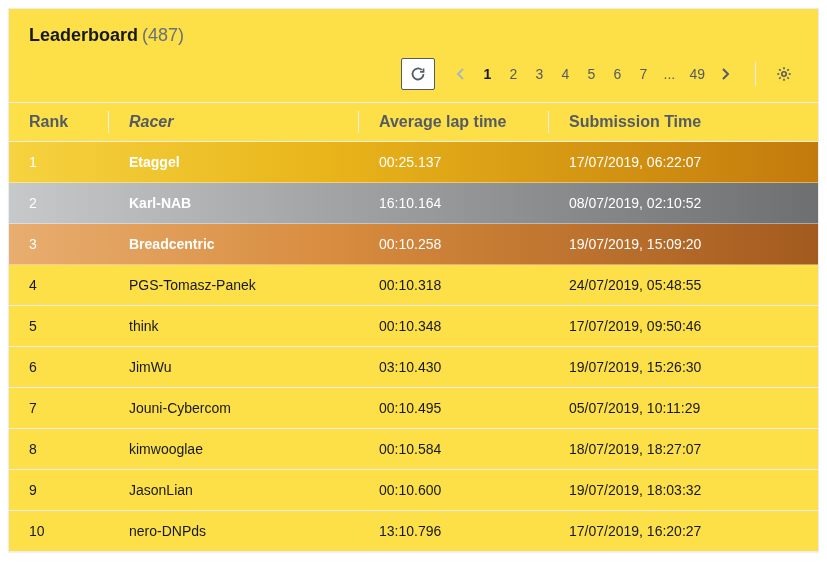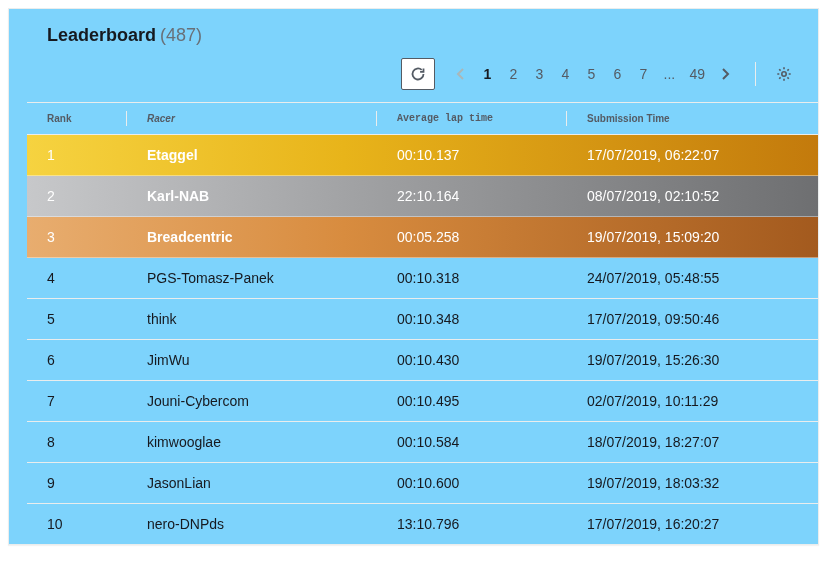--- a/index.html
+++ b/index.html
@@ -8,22 +8,21 @@
     padding: 8px;
     font-family: "Amazon Ember", "Helvetica Neue", Arial, sans-serif;
     background: #fff;
     color: #16191f;
     font-size: 14px;
   }
   .card {
     width: 811px;
     border: 1px solid #eaeded;
     box-shadow: 0 1px 1px rgba(0,0,0,0.05);
-    background: #7dd3fc;
-    padding-left: 18px;
+    background: #fde047;
   }
   .card-header {
     padding: 16px 20px 8px 20px;
   }
   .title {
     font-size: 18px;
     font-weight: 700;
     color: #16191f;
   }
   .count {
@@ -88,40 +87,40 @@
     justify-content: center;
     cursor: pointer;
     color: #545b64;
   }
   table {
     width: 100%;
     border-collapse: collapse;
   }
   thead th {
     text-align: left;
-    font-size: 10px;
+    font-size: 16px;
     font-weight: 700;
     color: #545b64;
     padding: 10px 12px 10px 20px;
     border-top: 1px solid #eaeded;
     border-bottom: 1px solid #eaeded;
     position: relative;
   }
   thead th:not(:last-child)::after {
     content: "";
     position: absolute;
     right: 0;
     top: 8px;
     bottom: 8px;
     width: 1px;
     background: #eaeded;
   }
   .col-rank   { width: 100px; }
   .col-racer  { width: 250px; font-style: italic; }
-  .col-lap    { width: 190px; font-family: Liberation Mono, monospace; }
+  .col-lap    { width: 190px; }
   .col-sub    { }
   tbody td {
     padding: 12px 12px 12px 20px;
     border-bottom: 1px solid #eaeded;
     font-size: 14px;
     color: #16191f;
     vertical-align: middle;
   }
   tbody td.racer { font-weight: 400; }
   tr.gold td, tr.silver td, tr.bronze td {
@@ -189,58 +188,58 @@
         <th class="col-rank">Rank</th>
         <th class="col-racer">Racer</th>
         <th class="col-lap">Average lap time</th>
         <th class="col-sub">Submission Time</th>
       </tr>
     </thead>
     <tbody id="tbody">
         <tr class="gold">
           <td>1</td>
           <td class="racer">Etaggel</td>
-          <td>00:10.137</td>
+          <td>00:25.137</td>
           <td>17/07/2019, 06:22:07</td>
         </tr>
         <tr class="silver">
           <td>2</td>
           <td class="racer">Karl-NAB</td>
-          <td>22:10.164</td>
+          <td>16:10.164</td>
           <td>08/07/2019, 02:10:52</td>
         </tr>
         <tr class="bronze">
           <td>3</td>
           <td class="racer">Breadcentric</td>
-          <td>00:05.258</td>
+          <td>00:10.258</td>
           <td>19/07/2019, 15:09:20</td>
         </tr>
         <tr>
           <td>4</td>
           <td class="racer">PGS-Tomasz-Panek</td>
           <td>00:10.318</td>
           <td>24/07/2019, 05:48:55</td>
         </tr>
         <tr>
           <td>5</td>
           <td class="racer">think</td>
           <td>00:10.348</td>
           <td>17/07/2019, 09:50:46</td>
         </tr>
         <tr>
           <td>6</td>
           <td class="racer">JimWu</td>
-          <td>00:10.430</td>
+          <td>03:10.430</td>
           <td>19/07/2019, 15:26:30</td>
         </tr>
         <tr>
           <td>7</td>
           <td class="racer">Jouni-Cybercom</td>
           <td>00:10.495</td>
-          <td>02/07/2019, 10:11:29</td>
+          <td>05/07/2019, 10:11:29</td>
         </tr>
         <tr>
           <td>8</td>
           <td class="racer">kimwooglae</td>
           <td>00:10.584</td>
           <td>18/07/2019, 18:27:07</td>
         </tr>
         <tr>
           <td>9</td>
           <td class="racer">JasonLian</td>

